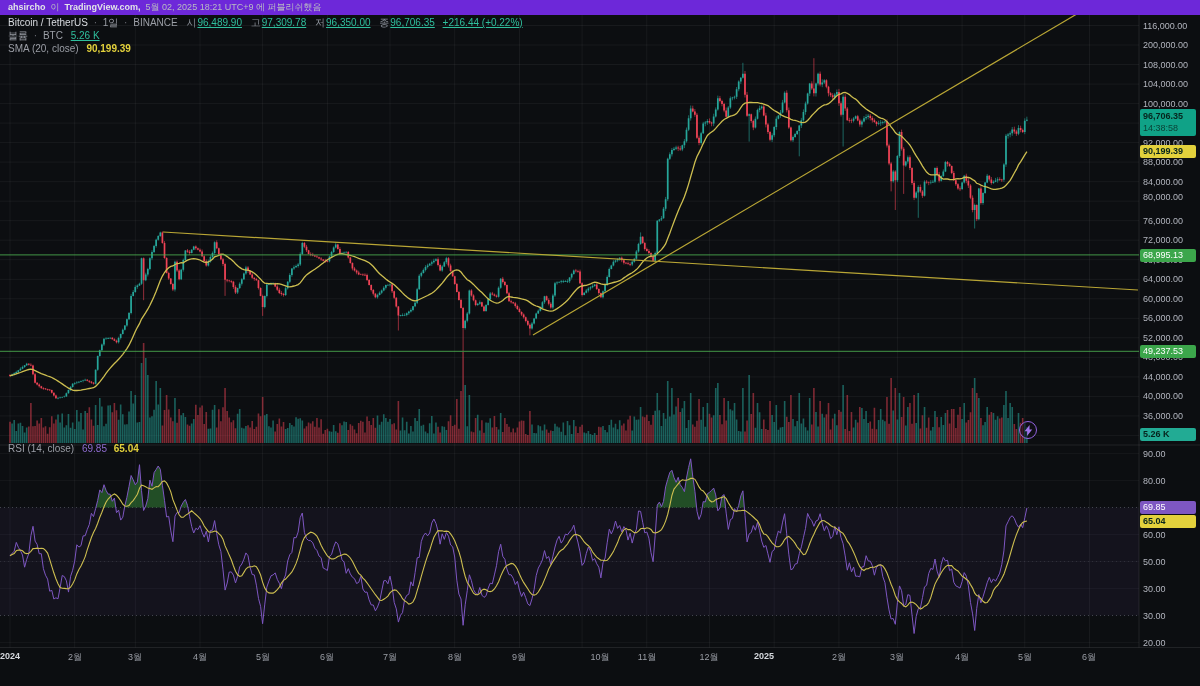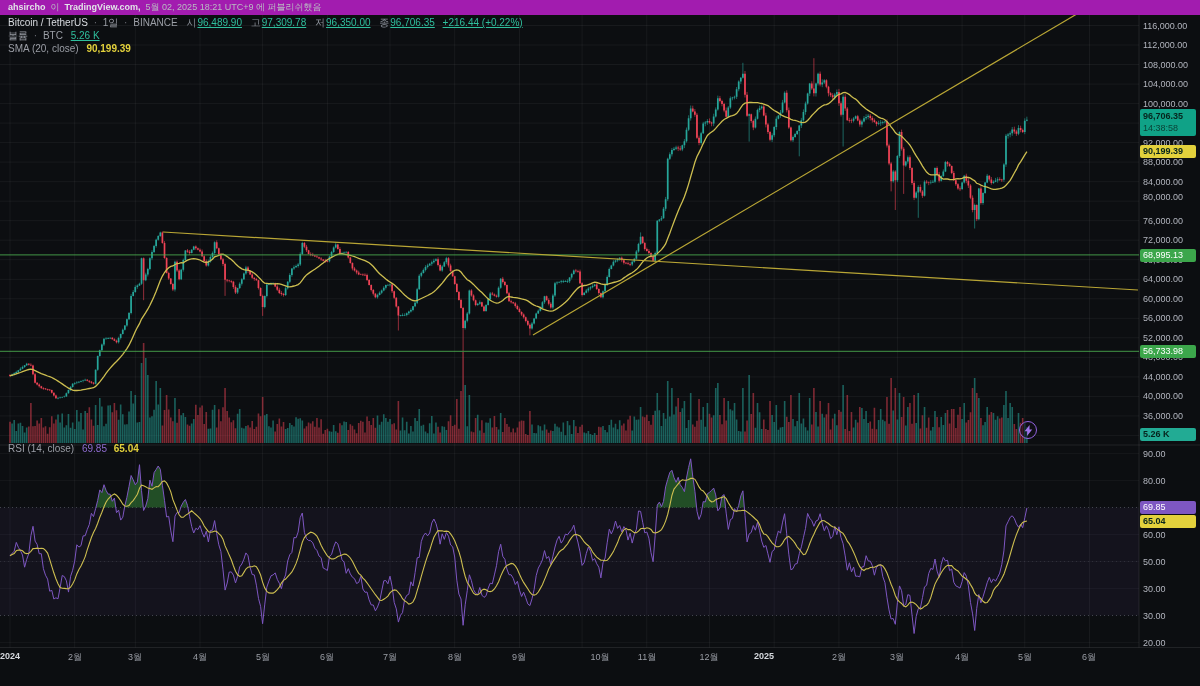--- a/index.html
+++ b/index.html
@@ -1,18 +1,18 @@
 <!DOCTYPE html>
 <html><head>
 <meta charset="utf-8">
 <style>
   html,body{margin:0;padding:0;background:#0c0e11;}
   #app{position:relative;width:1200px;height:686px;background:#0c0e11;overflow:hidden;
        font-family:"Liberation Sans",sans-serif;-webkit-font-smoothing:antialiased;}
-  #topbar{position:absolute;left:0;top:0;width:1200px;height:15px;background:#a21caf;
+  #topbar{position:absolute;left:0;top:0;width:1200px;height:15px;background:#6d28d9;
           font-size:9px;line-height:15px;color:#b9bcc2;white-space:nowrap;padding-left:8px;box-sizing:border-box;z-index:6;}
   #topbar .hl{color:#e2e4e8;font-weight:bold;}
   #chart-svg{position:absolute;left:0;top:0;z-index:1;}
   .legend{position:absolute;left:8px;z-index:4;font-size:10px;line-height:11px;white-space:nowrap;color:#d7dadf;}
   .legend .row{margin-bottom:2px;height:11px;}
   .legend .dim{color:#9b9ea6;}
   .legend .sep{color:#6b6e76;margin:0 3px;}
   .legend .grn{color:#2fbf9d;text-decoration:underline;}
   .legend .lab{color:#8b9099;margin-left:6px;margin-right:1px;}
   .legend .yel{color:#e3d13c;font-weight:bold;}
@@ -168,28 +168,28 @@
       <span class="yel" style="margin-left:4px;">65.04</span>
     </div>
   </div>
 
   <div class="badge" id="badge-last" style="top:109px;background:#10a287;">
     <div>96,706.35</div>
     <div class="cd">14:38:58</div>
   </div>
   <div class="badge" style="top:145px;background:#e3d13c;">90,199.39</div>
   <div class="badge" style="top:249px;background:#3ca64b;color:#fff;font-weight:normal;">68,995.13</div>
-  <div class="badge" style="top:345px;background:#3ca64b;color:#fff;font-weight:normal;">56,733.98</div>
+  <div class="badge" style="top:345px;background:#3ca64b;color:#fff;font-weight:normal;">49,237.53</div>
   <div class="badge" style="top:428px;background:#22ab94;">5.26 K</div>
   <div class="badge" style="top:501px;background:#7e57c2;color:#fff;font-weight:normal;">69.85</div>
   <div class="badge" style="top:515px;background:#e3d13c;">65.04</div>
 
   <div id="price-axis">
       <div class="axis-label" style="top: 21px;">116,000.00</div>
-      <div class="axis-label" style="top: 40px;">112,000.00</div>
+      <div class="axis-label" style="top: 40px;">200,000.00</div>
       <div class="axis-label" style="top: 60px;">108,000.00</div>
       <div class="axis-label" style="top: 79px;">104,000.00</div>
       <div class="axis-label" style="top: 99px;">100,000.00</div>
       <div class="axis-label" style="top: 118px;">96,000.00</div>
       <div class="axis-label" style="top: 138px;">92,000.00</div>
       <div class="axis-label" style="top: 157px;">88,000.00</div>
       <div class="axis-label" style="top: 177px;">84,000.00</div>
       <div class="axis-label" style="top: 192px;">80,000.00</div>
       <div class="axis-label" style="top: 216px;">76,000.00</div>
       <div class="axis-label" style="top: 235px;">72,000.00</div>

